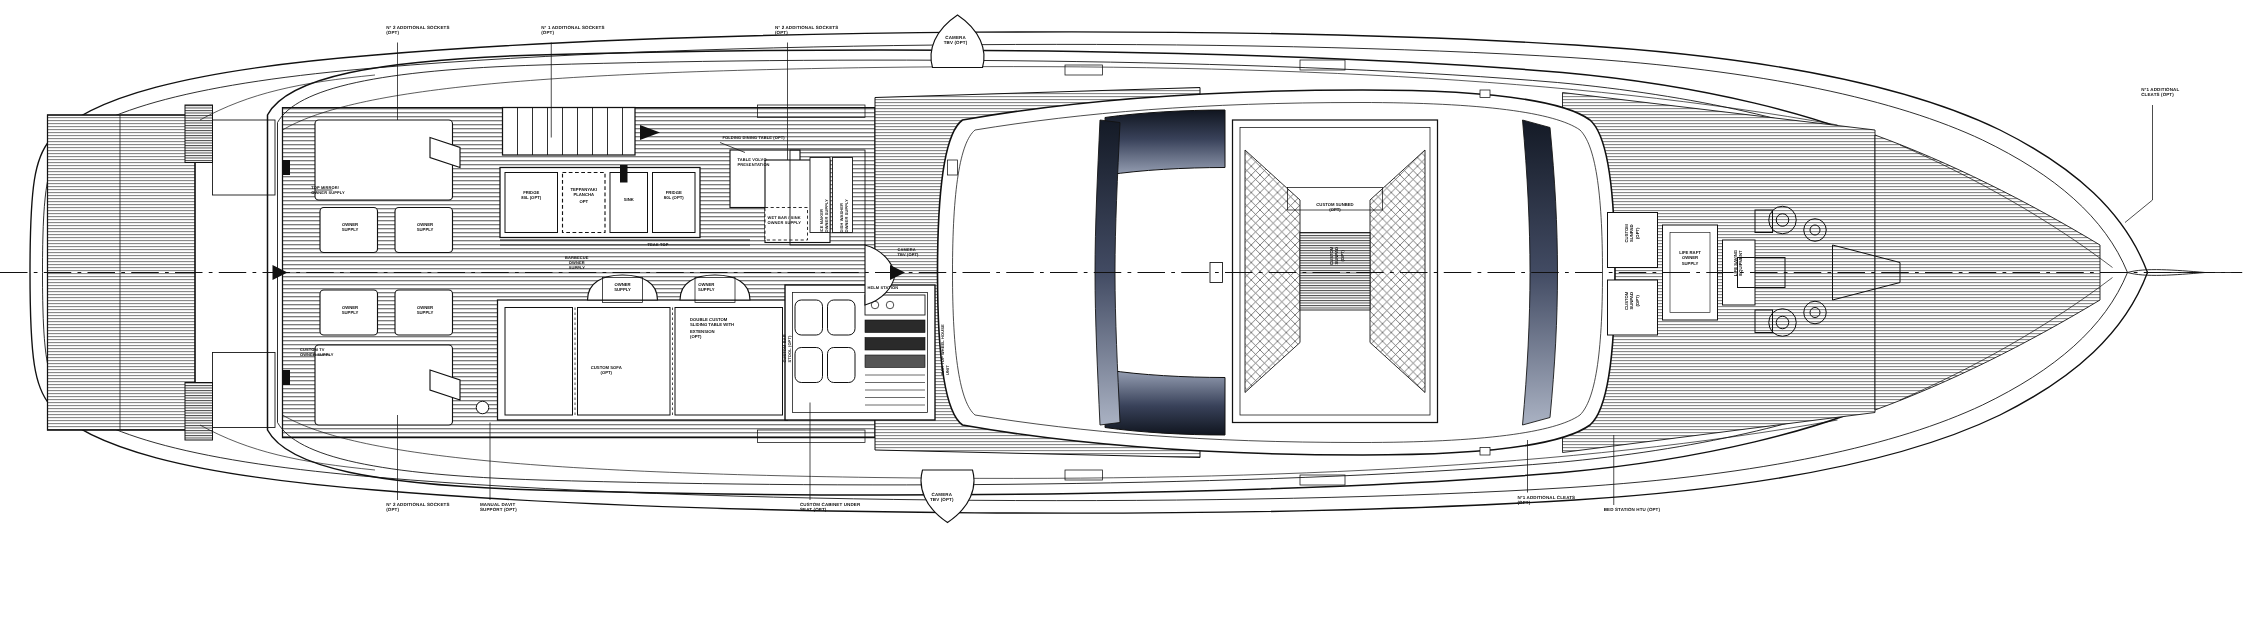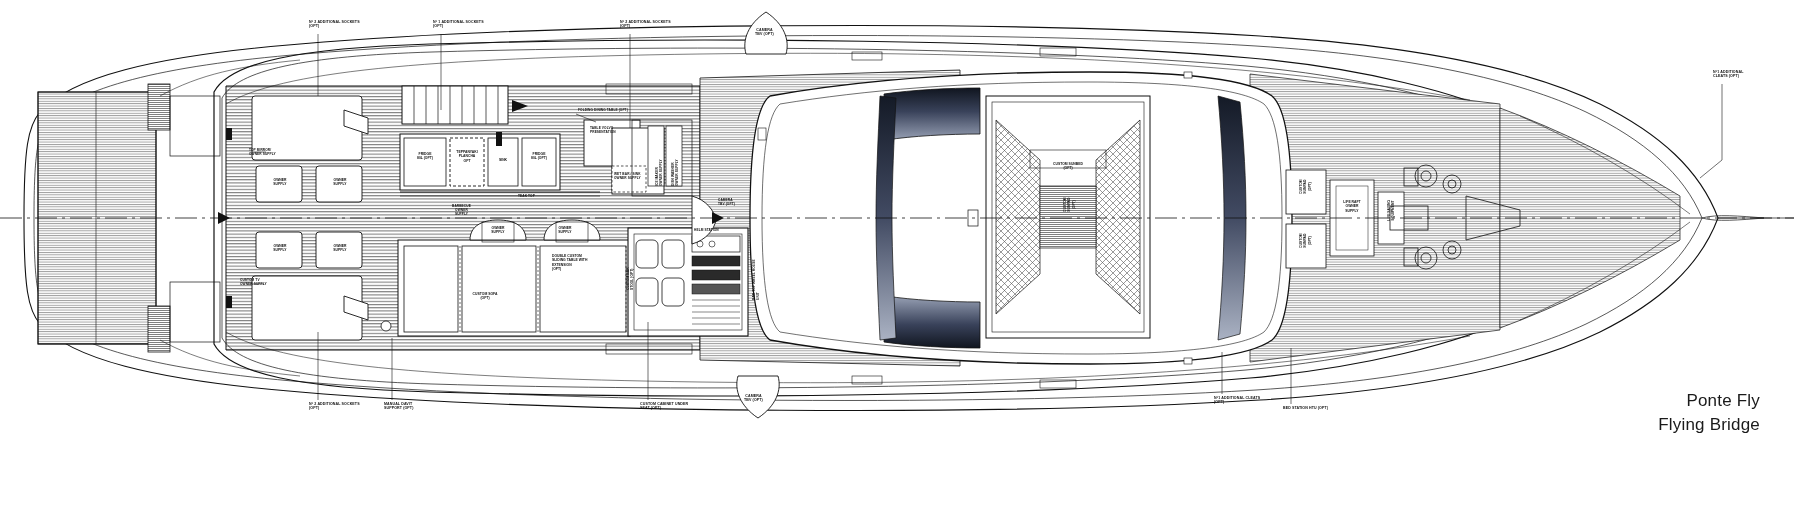--- a/index.html
+++ b/index.html
@@ -397,18 +397,14 @@
 (OPT)</div>
   <div class="room-lbl rot" style="left:1286px;top:234px;width:40px;">CUSTOM
 SUNPAD
 (OPT)</div>
   <div class="room-lbl" style="left:1332px;top:200px;width:40px;">LIFE RAFT
 OWNER
 SUPPLY</div>
   <div class="room-lbl rot" style="left:1374px;top:206px;width:34px;">LIFE SAVING
 EQUIPMENT</div>
 
-  <div class="title-block">
-    <div class="t1">Ponte Fly</div>
-    <div class="t2">Flying Bridge</div>
-  </div>
 
 </div>
 
 </body></html>

